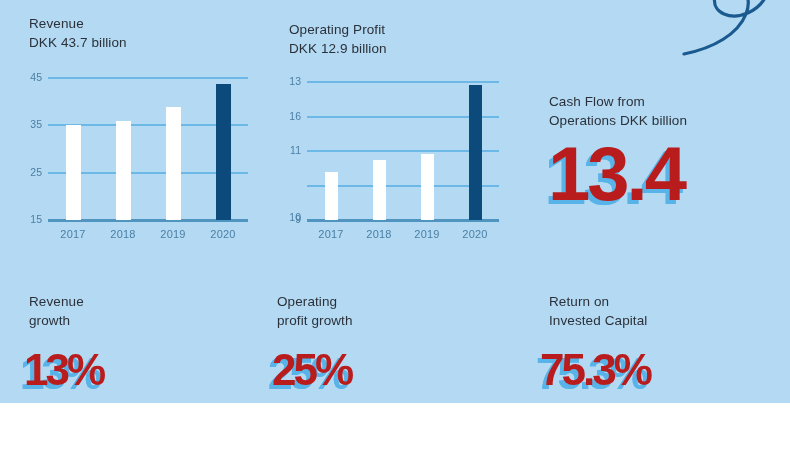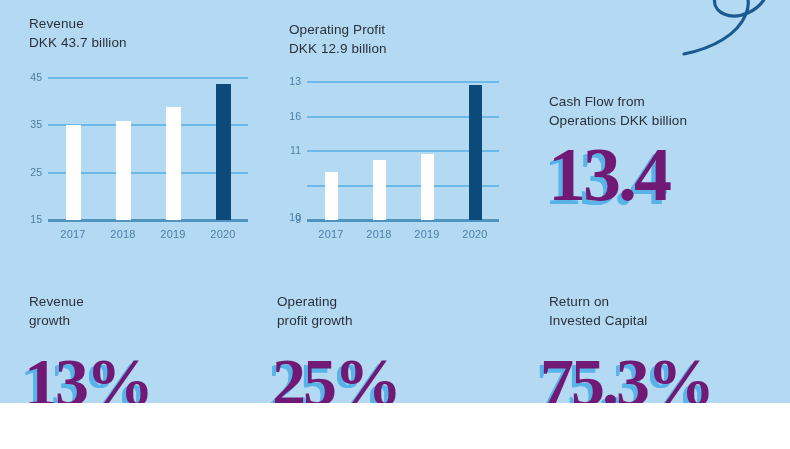--- a/index.html
+++ b/index.html
@@ -80,37 +80,37 @@
     color: #4a7fa6;
     font-size: 11px;
     text-align: center;
     line-height: 12px;
     letter-spacing: 0.2px;
   }
 
   
   .bignum {
     position: absolute;
-    font-family: Liberation Serif, serif;
+    font-family: Liberation Sans, sans-serif;
     font-weight: bold;
-    color: #701a75;
+    color: #b91c1c;
     line-height: 1;
     letter-spacing: -2px;
     white-space: nowrap;
     text-shadow:
       -4px 4px 0 #58b4e8,
       -4px 4px 0 #58b4e8;
     -webkit-text-stroke: 0px transparent;
   }
   .bignum.cash {
     font-size: 76px;
     letter-spacing: -3px;
   }
   .bignum.growth {
-    font-size: 68px;
+    font-size: 44px;
     letter-spacing: -3px;
   }
 </style>
 </head>
 <body>
 
 <div id="infographic">
 
   <svg id="swoosh" viewBox="0 0 130 90" fill="none" xmlns="http://www.w3.org/2000/svg">
     <path d="M16 80 C 46 74, 70 60, 78 40 C 85 22, 74 8, 58 12 C 44 16, 42 34, 56 40 C 70 46, 92 38, 100 18" stroke="#1b5a8e" stroke-width="3.2" stroke-linecap="round" fill="none"></path>

